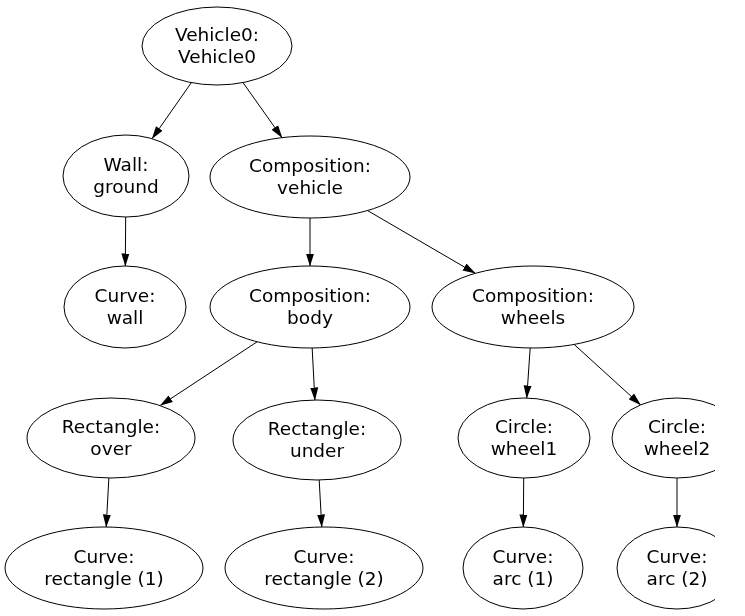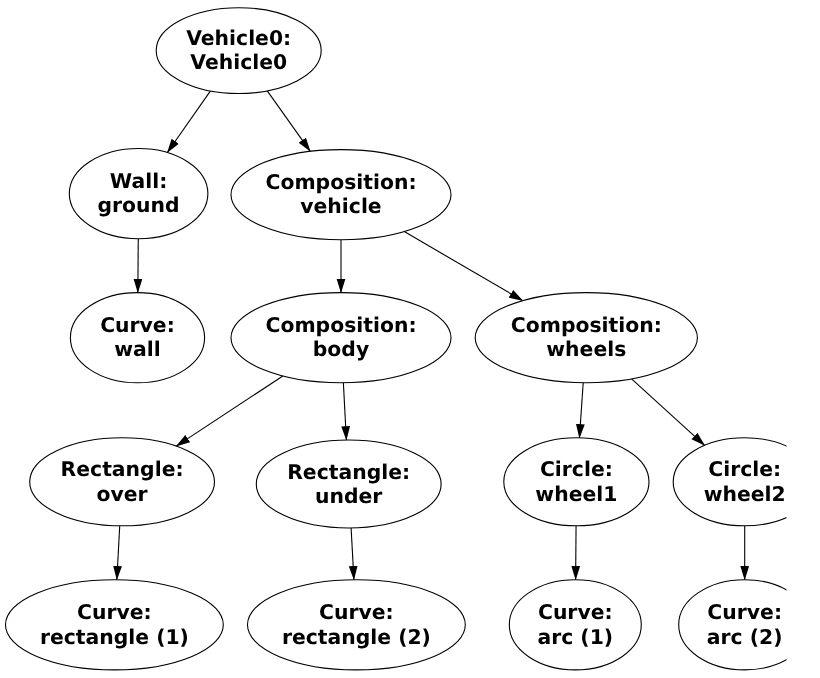--- a/index.html
+++ b/index.html
@@ -7,21 +7,20 @@
     padding: 0;
     background: #ffffff;
   }
   .stage {
     position: relative;
     width: 715px;
     height: 616px;
     background: #ffffff;
     overflow: hidden;
     font-family: "DejaVu Sans", sans-serif;
-    font-weight: bold;
   }
   svg {
     display: block;
   }
   svg text {
     font-family: "DejaVu Sans", sans-serif;
   }
 </style>
 </head>
 <body>

